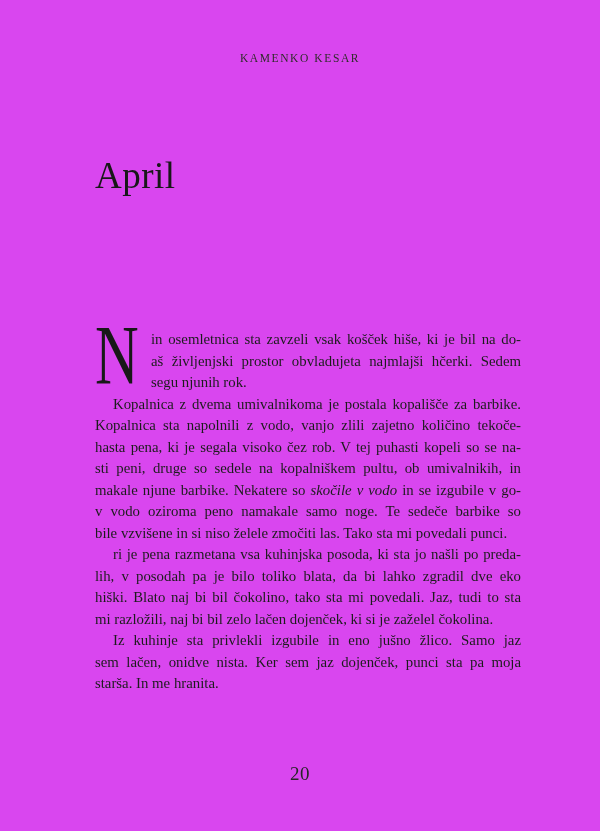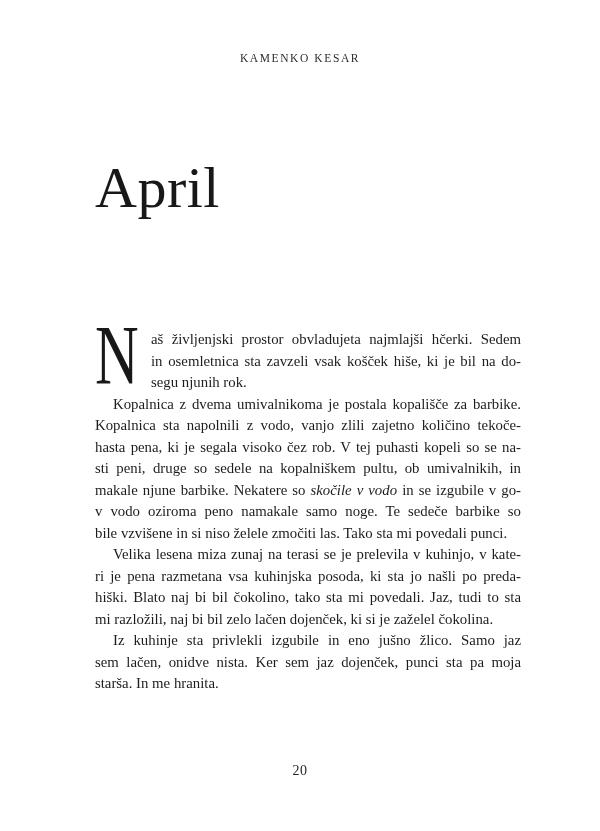--- a/index.html
+++ b/index.html
@@ -4,42 +4,42 @@
 <style>
   html, body {
     margin: 0;
     padding: 0;
     background: #e8e8e8;
   }
   .page {
     position: relative;
     width: 600px;
     height: 831px;
-    background: #ffffff;
+    background: #d946ef;
     font-family: "Liberation Serif", serif;
     color: #1c1c1c;
     overflow: hidden;
     margin: 0 auto;
   }
   .running-header {
     position: absolute;
     top: 52px;
     left: 0;
     width: 100%;
     text-align: center;
     font-size: 11.5px;
     letter-spacing: 1.6px;
     color: #2e2c2a;
     text-transform: uppercase;
   }
   .chapter-title {
     position: absolute;
     top: 156px;
     left: 95px;
-    font-size: 58px;
+    font-size: 37px;
     font-weight: normal;
     line-height: 1.1;
     margin: 0;
     color: #181818;
     letter-spacing: 0.5px;
   }
   .body-text {
     position: absolute;
     top: 329px;
     left: 95px;
@@ -72,52 +72,52 @@
     position: relative;
     top: -2px;
     color: #181818;
   }
   .page-number {
     position: absolute;
     top: 763px;
     left: 0;
     width: 100%;
     text-align: center;
-    font-size: 14px;
+    font-size: 19px;
     color: #262626;
     letter-spacing: 0.5px;
   }
 </style>
 </head>
 <body>
 
 <div class="page">
   <div class="running-header">KAMENKO KESAR</div>
 
   <h1 class="chapter-title">April</h1>
 
   <div class="body-text">
       <div class="para">
         <span class="dropcap">N</span>
+        <div class="line"><span>in osemletnica sta zavzeli vsak košček hiše, ki je bil na do-</span></div>
         <div class="line"><span>aš življenjski prostor obvladujeta najmlajši hčerki. Sedem</span></div>
-        <div class="line"><span>in osemletnica sta zavzeli vsak košček hiše, ki je bil na do-</span></div>
         <div class="line last"><span>segu njunih rok.</span></div>
       </div>
       <div class="para indent">
         <div class="line"><span>Kopalnica z dvema umivalnikoma je postala kopališče za barbike.</span></div>
         <div class="line"><span>Kopalnica sta napolnili z vodo, vanjo zlili zajetno količino tekoče-</span></div>
         <div class="line"><span>hasta pena, ki je segala visoko čez rob. V tej puhasti kopeli so se na-</span></div>
         <div class="line"><span>sti peni, druge so sedele na kopalniškem pultu, ob umivalnikih, in</span></div>
         <div class="line"><span>makale njune barbike. Nekatere so </span><span class="it">skočile v vodo</span><span> in se izgubile v go-</span></div>
         <div class="line"><span>v vodo oziroma peno namakale samo noge. Te sedeče barbike so</span></div>
         <div class="line last"><span>bile vzvišene in si niso želele zmočiti las. Tako sta mi povedali punci.</span></div>
       </div>
       <div class="para indent">
-        <div class="line"><span>Velika lesena miza zunaj na terasi se je prelevila v kuhinjo, v kate-</span></div>
         <div class="line"><span>ri je pena razmetana vsa kuhinjska posoda, ki sta jo našli po preda-</span></div>
+        <div class="line"><span>lih, v posodah pa je bilo toliko blata, da bi lahko zgradil dve eko</span></div>
         <div class="line"><span>hiški. Blato naj bi bil čokolino, tako sta mi povedali. Jaz, tudi to sta</span></div>
         <div class="line last"><span>mi razložili, naj bi bil zelo lačen dojenček, ki si je zaželel čokolina.</span></div>
       </div>
       <div class="para indent">
         <div class="line"><span>Iz kuhinje sta privlekli izgubile in eno jušno žlico. Samo jaz</span></div>
         <div class="line"><span>sem lačen, onidve nista. Ker sem jaz dojenček, punci sta pa moja</span></div>
         <div class="line last"><span>starša. In me hranita.</span></div>
       </div>
     </div>
 

